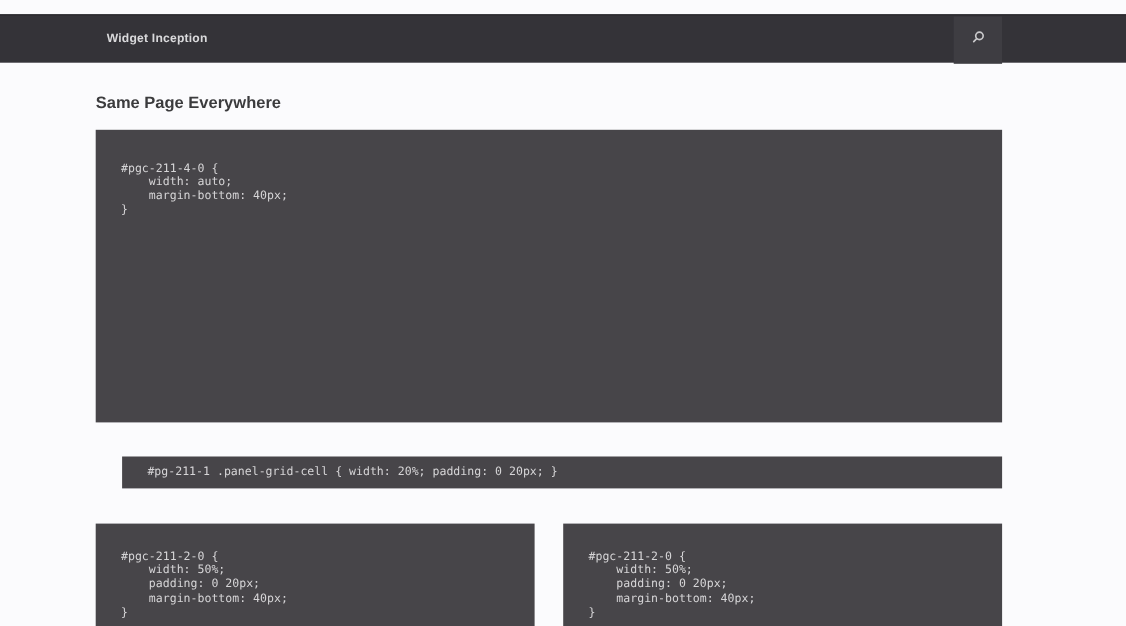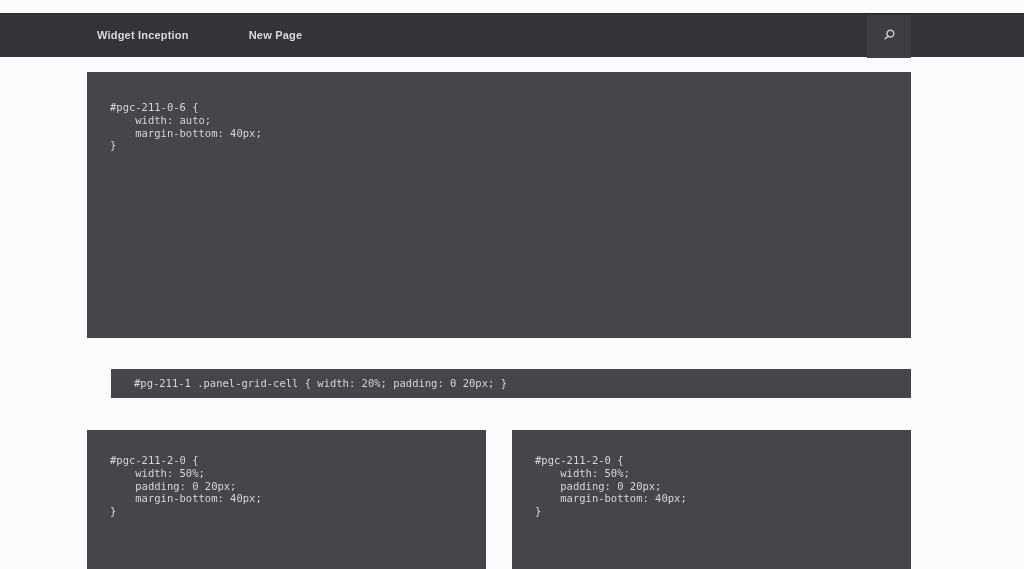--- a/index.html
+++ b/index.html
@@ -17,21 +17,20 @@
     position: absolute;
     top: 13px;
     left: 0;
     width: 1024px;
     height: 44px;
     background: #343338;
     border-top: 1px solid #26252a;
     display: flex;
     align-items: center;
     padding-left: 85px;
-    gap: 36px;
   }
   .nav-item {
     color: #d9d9db;
     font-size: 11px;
     font-weight: bold;
     letter-spacing: 0.2px;
     padding: 0 12px;
     line-height: 43px;
     height: 43px;
     cursor: pointer;
@@ -97,35 +96,35 @@
     width: 399px;
     height: 140px;
     padding: 24px 20px 0 23px;
   }
 </style>
 </head>
 <body>
 
 <nav class="topbar">
   <span class="nav-item">Widget Inception</span>
-  <span class="nav-item">New Page</span>
   <div class="search-btn">
     <span>
       <svg width="14" height="14" viewBox="0 0 14 14" aria-hidden="true">
         <circle cx="8.4" cy="5.6" r="3.4" fill="none" stroke="#c9c9cb" stroke-width="1.5"></circle>
         <line x1="5.9" y1="8.1" x2="3.2" y2="10.8" stroke="#c9c9cb" stroke-width="1.5" stroke-linecap="round"></line>
       </svg>
     </span>
   </div>
 </nav>
 
 <main class="container">
+  <h1 class="page-title">Same Page Everywhere</h1>
 
   <div class="code-block block-large">
-    <pre>#pgc-211-0-6 {
+    <pre>#pgc-211-4-0 {
     width: auto;
     margin-bottom: 40px;
 }</pre>
   </div>
 
   <div class="code-block block-thin">
     <pre>#pg-211-1 .panel-grid-cell { width: 20%; padding: 0 20px; }</pre>
   </div>
 
   <div class="bottom-row">

